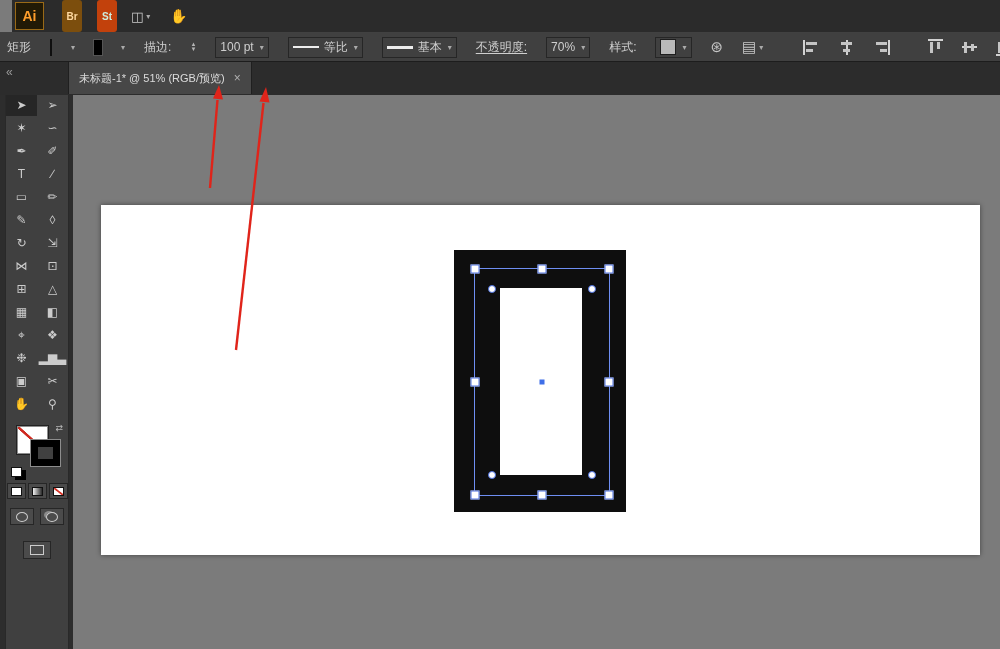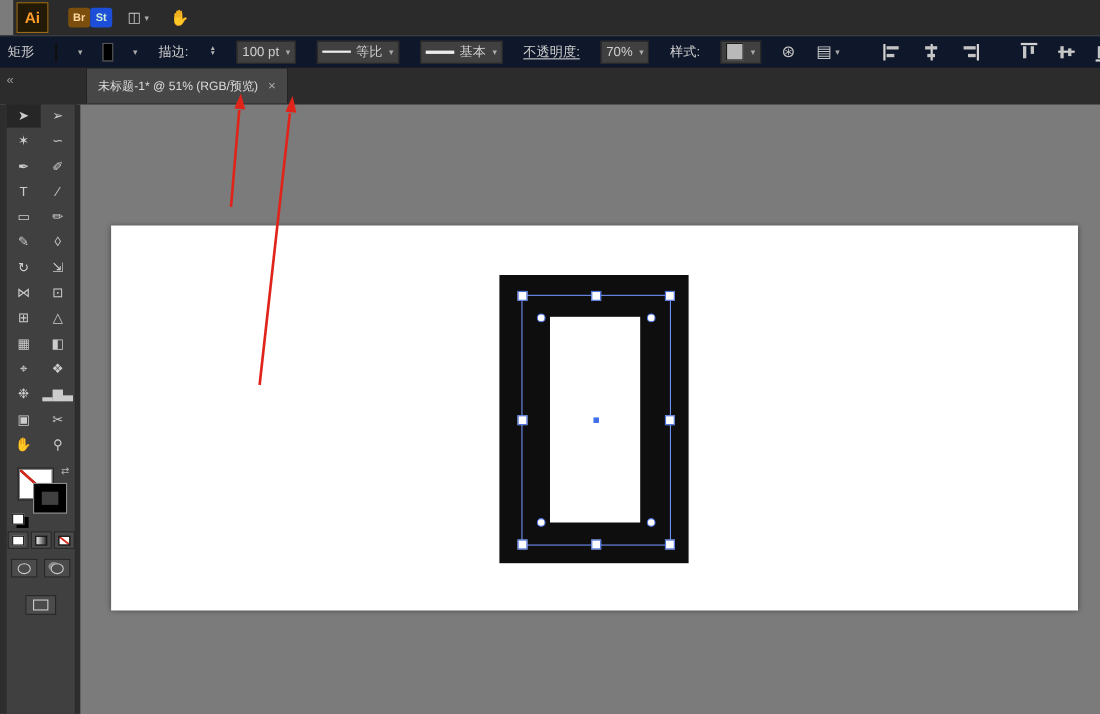--- a/index.html
+++ b/index.html
@@ -8,30 +8,30 @@
     background:#7b7b7b;font-family:"Liberation Sans","DejaVu Sans",sans-serif;
     -webkit-font-smoothing:antialiased;
   }
   
   #menubar{position:absolute;top:0;left:12px;right:0;height:32px;background:#2b2b2b;
     display:flex;align-items:center;color:#d4d4d4;font-size:12px;z-index:10}
   .ai-logo{width:27px;height:26px;margin:3px 4px 3px 3px;background:#221a06;
     border:1px solid #9a6a17;color:#ff9e2c;font-weight:bold;font-size:14px;
     display:flex;align-items:center;justify-content:center}
   .menu-item{padding:0 9px;height:32px;display:flex;align-items:center;cursor:default}
-  .app-badge{width:20px;height:18px;border-radius:3px;display:flex;align-items:center;
+  .app-badge{width:20px;height:32px;border-radius:3px;display:flex;align-items:center;
     justify-content:center;font-size:10px;font-weight:bold}
   .badge-br{background:#7c4e0d;color:#ffd9a0;margin-left:14px}
-  .badge-st{background:#1d4ed8;color:#cdeede;}
+  .badge-st{background:#c2410c;color:#cdeede;margin-left:15px}
   .ws-switcher{display:flex;align-items:center;gap:3px;margin-left:14px;color:#c9c9c9}
   .ws-switcher .glyph{font-size:13px}
   .chev{font-size:8px;color:#aaa}
   .touch-icon{margin-left:20px;font-size:14px;color:#bdbdbd}
   
-  #controlbar{position:absolute;top:32px;left:0;right:0;height:30px;background:#0f172a;
+  #controlbar{position:absolute;top:32px;left:0;right:0;height:30px;background:#404040;
     border-top:1px solid #414141;border-bottom:1px solid #1d1d1d;display:flex;
     align-items:center;gap:19px;padding:6px 7px;font-size:12px;color:#cfcfcf;
     overflow:hidden;z-index:10;box-sizing:border-box}
   .swatch-none{width:15px;height:15px;border:1px solid #0f0f0f;
     background:linear-gradient(to top right,#fff 44%,#d63226 46%,#d63226 54%,#fff 56%)}
   .swatch-strokecol{width:15px;height:15px;box-sizing:border-box;border:4px solid #000;
     background:#8b8b8b;outline:1px solid #555}
   .combo{height:19px;background:#404040;border:1px solid #262626;display:flex;
     align-items:center;gap:5px;padding:0 4px;white-space:nowrap}
   .combo .chev{margin-left:1px}
@@ -56,21 +56,21 @@
   .alg.v::before{width:3px;height:11px;left:2px}
   .alg.v::after{width:3px;height:7px;right:3px}
   .alg.top{border-top:2px solid #d2d2d2}.alg.top::before,.alg.top::after{top:1px}
   .alg.vcenter{background:linear-gradient(#d2d2d2,#d2d2d2) 0 50%/100% 2px no-repeat}
   .alg.vcenter::before{top:2px}.alg.vcenter::after{top:4px}
   .alg.bottom{border-bottom:2px solid #d2d2d2}.alg.bottom::before,.alg.bottom::after{bottom:1px}
   .shape-label{margin-left:auto;margin-right:-13px;white-space:nowrap}
   
   #tabbar{position:absolute;top:62px;left:0;right:0;height:33px;background:#2c2c2c;z-index:9}
   .collapse-btn{position:absolute;left:6px;top:3px;color:#9a9a9a;font-size:12px;letter-spacing:-2px}
-  .doc-tab{position:absolute;left:78px;top:0;height:32px;background:#474747;
+  .doc-tab{position:absolute;left:68px;top:0;height:32px;background:#474747;
     border-left:1px solid #1f1f1f;border-right:1px solid #1f1f1f;display:flex;
     align-items:center;gap:9px;padding:0 10px;font-size:11px;color:#dcdcdc;white-space:nowrap}
   .tab-close{color:#b0b0b0;font-size:12px}
   
   #leftstrip{position:absolute;left:0;top:95px;width:73px;bottom:0;background:#2d2d2d;z-index:8}
   #toolpanel{position:absolute;left:5px;top:-6px;width:64px;bottom:0;background:#404040;
     border:1px solid #292929;border-bottom:none;padding-top:3px;box-sizing:border-box}
   .tools-grid{display:grid;grid-template-columns:1fr 1fr}
   .tool{height:23px;display:flex;align-items:center;justify-content:center;
     color:#cccccc;font-size:12px}

